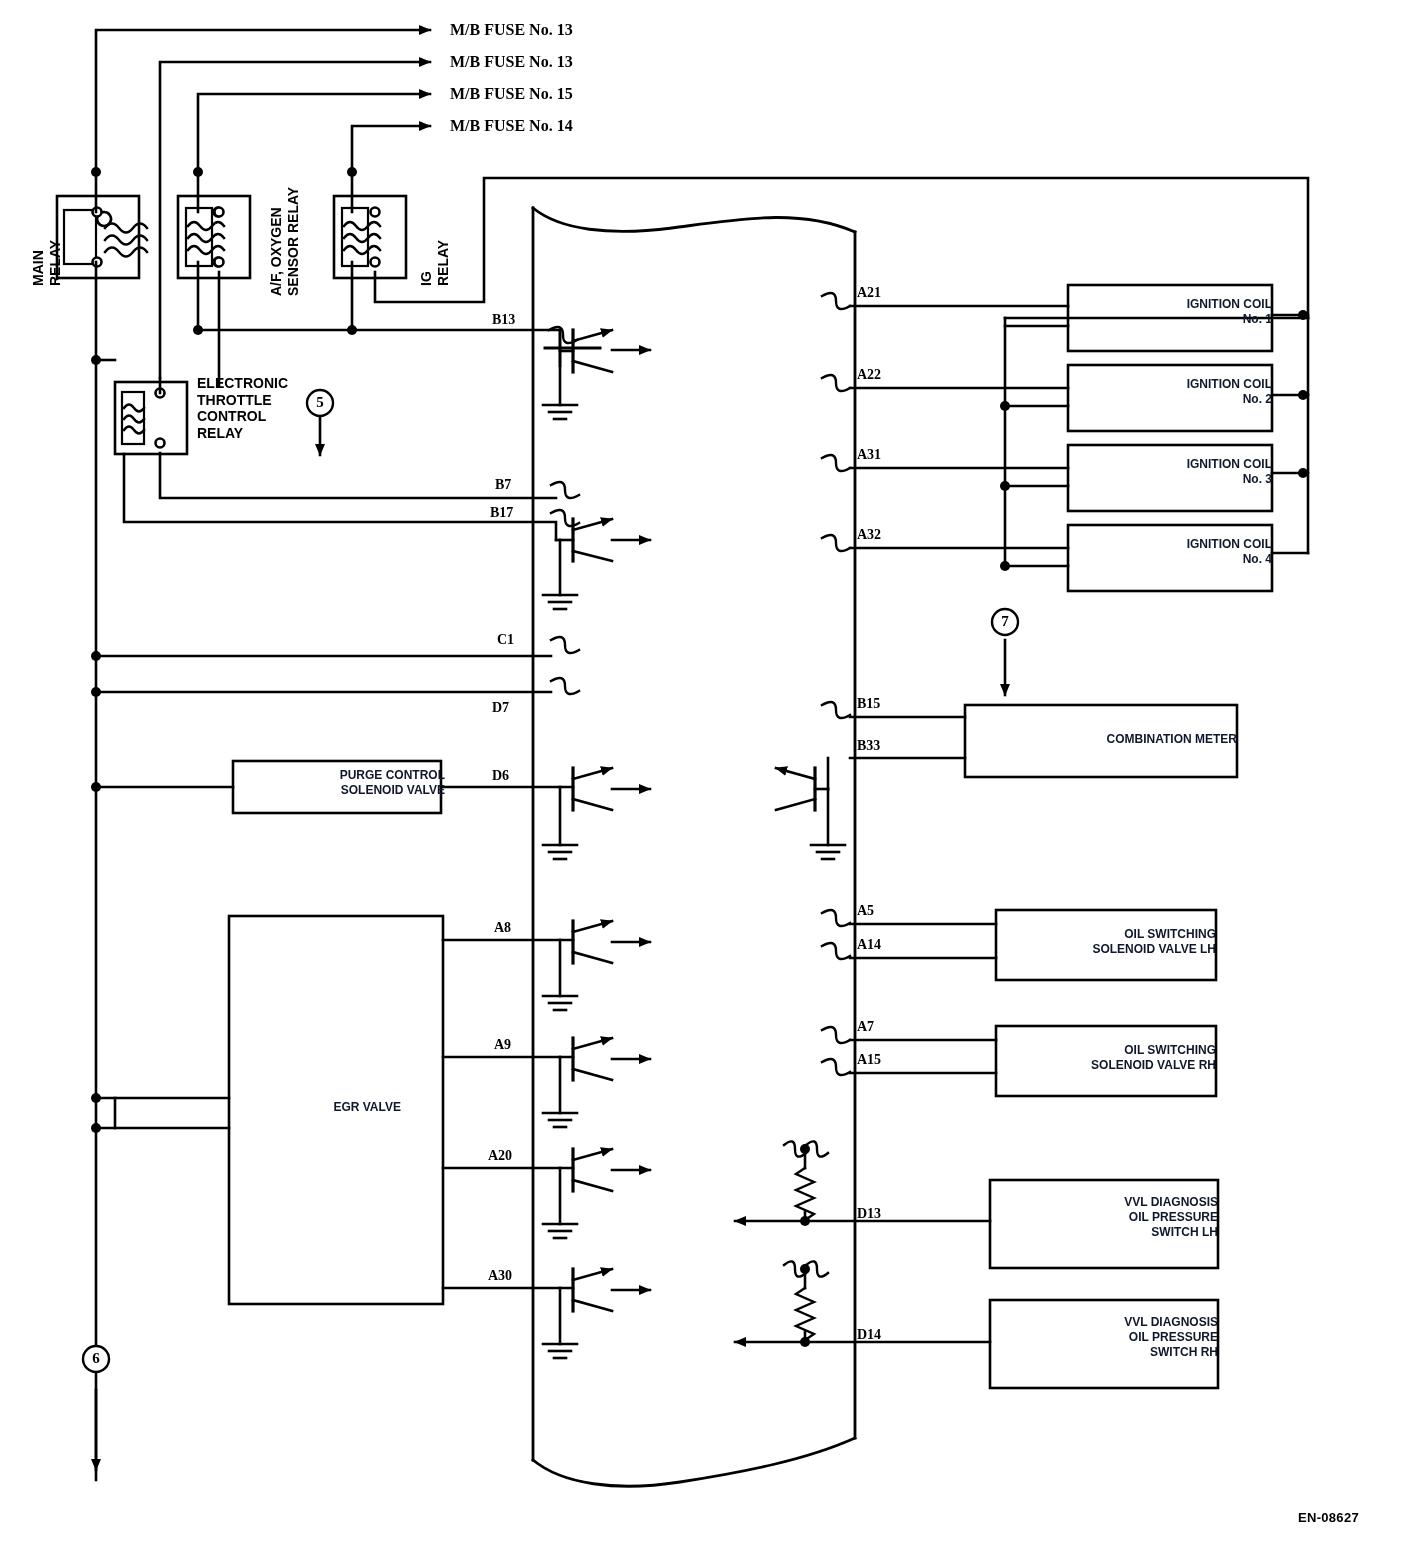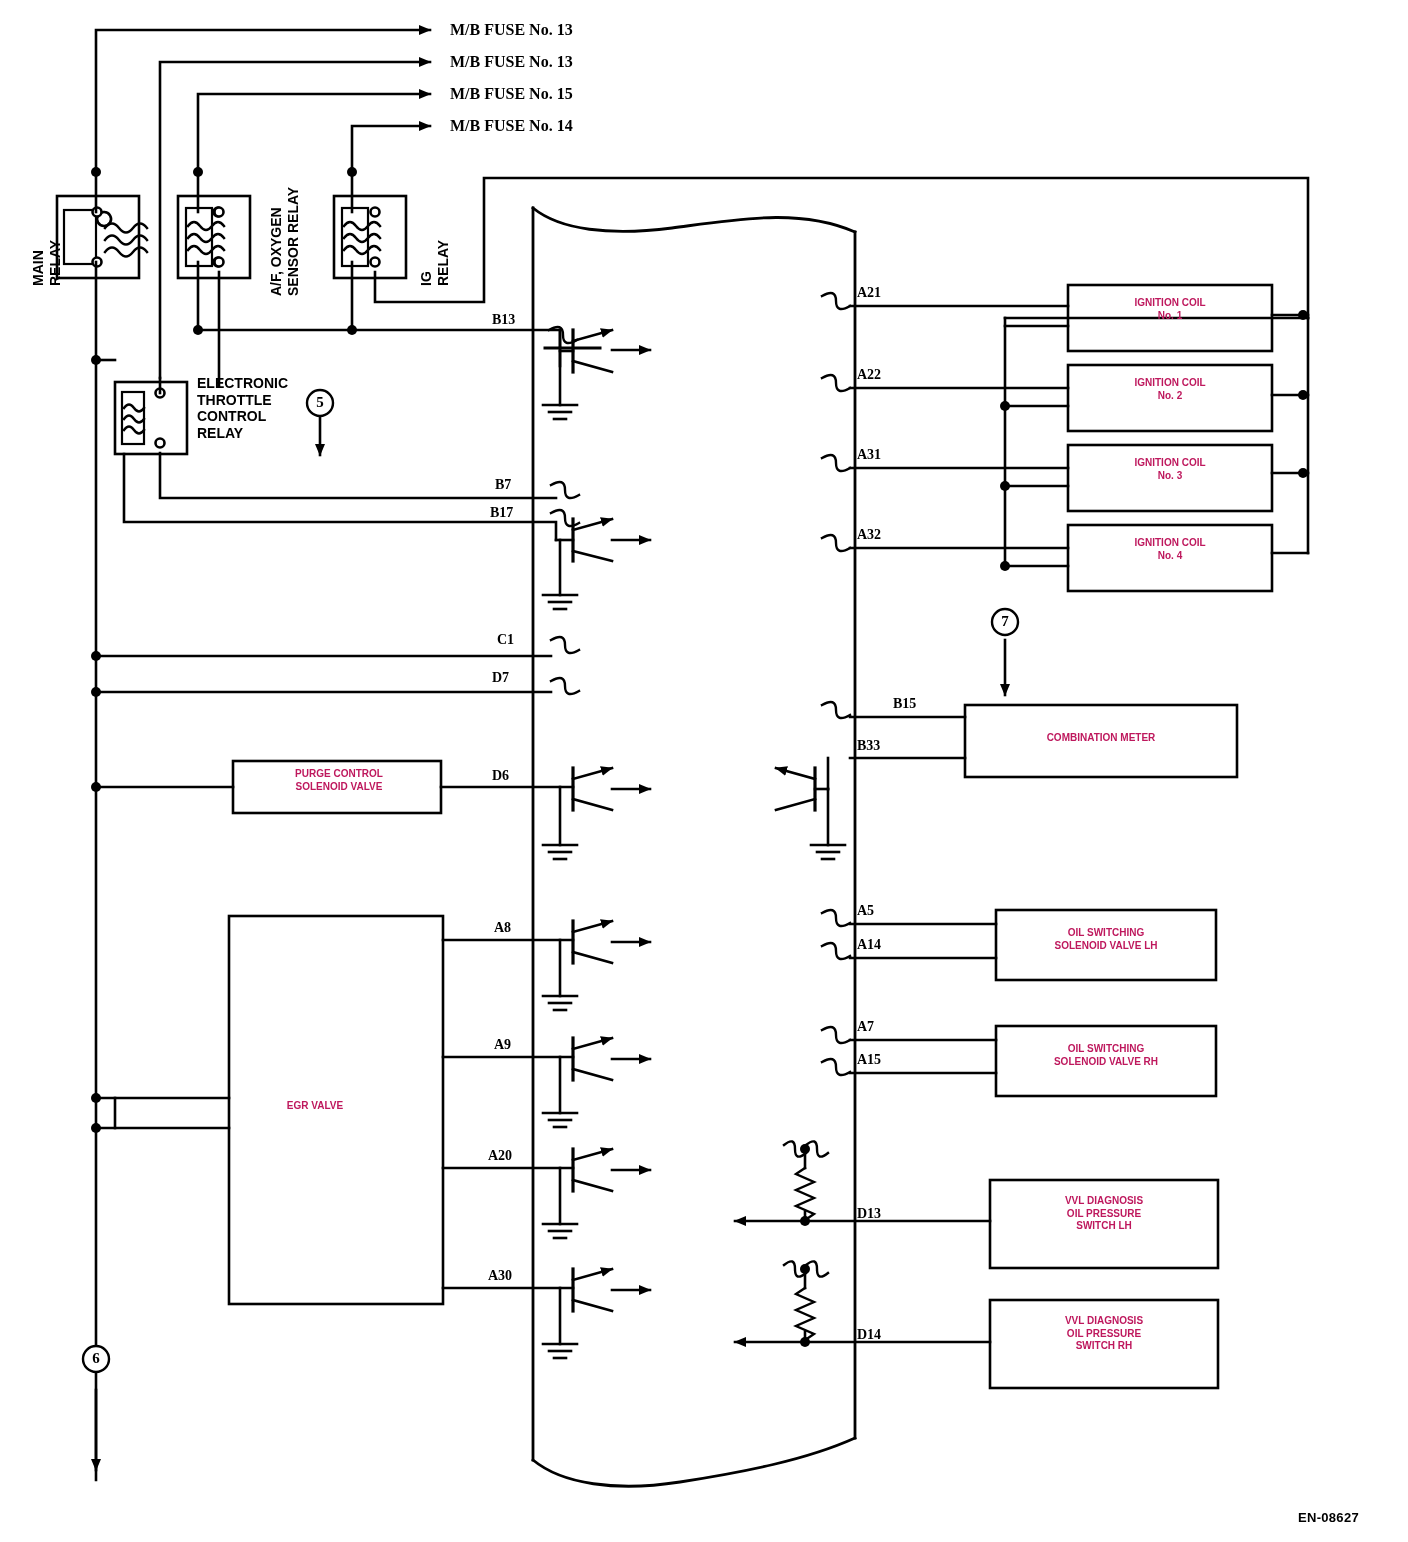--- a/index.html
+++ b/index.html
@@ -47,25 +47,25 @@
   .fusetxt {
     position: absolute;
     font-family: "Liberation Serif", serif;
     font-weight: bold;
     font-size: 16px;
     color: #000;
     white-space: pre;
   }
   .boxtxt {
     position: absolute;
-    text-align: center;
+    text-align: right;
     font-family: "Liberation Sans", sans-serif;
     font-weight: bold;
-    font-size: 10px;
-    color: #be185d;
+    font-size: 12px;
+    color: #0f172a;
     line-height: 1.25;
     white-space: pre;
   }
   .refnum {
     position: absolute;
     text-align: center;
     font-family: "Liberation Serif", serif;
     font-weight: bold;
     font-size: 15px;
     color: #000;
@@ -385,32 +385,32 @@
 RELAY</div>
   <div class="lbl" style="left:197px; top:375px; font-size:14px;">ELECTRONIC
 THROTTLE
 CONTROL
 RELAY</div>
 
   <div class="code" style="left:492px; top:312px;">B13</div>
   <div class="code" style="left:495px; top:477px;">B7</div>
   <div class="code" style="left:490px; top:505px;">B17</div>
   <div class="code" style="left:497px; top:632px;">C1</div>
-  <div class="code" style="left:492px; top:670px;">D7</div>
+  <div class="code" style="left:492px; top:700px;">D7</div>
   <div class="code" style="left:492px; top:768px;">D6</div>
   <div class="code" style="left:494px; top:920px;">A8</div>
   <div class="code" style="left:494px; top:1037px;">A9</div>
   <div class="code" style="left:488px; top:1148px;">A20</div>
   <div class="code" style="left:488px; top:1268px;">A30</div>
 
   <div class="code" style="left:857px; top:285px;">A21</div>
   <div class="code" style="left:857px; top:367px;">A22</div>
   <div class="code" style="left:857px; top:447px;">A31</div>
   <div class="code" style="left:857px; top:527px;">A32</div>
-  <div class="code" style="left:857px; top:696px;margin-left:36px;">B15</div>
+  <div class="code" style="left:857px; top:696px;">B15</div>
   <div class="code" style="left:857px; top:738px;">B33</div>
   <div class="code" style="left:857px; top:903px;">A5</div>
   <div class="code" style="left:857px; top:937px;">A14</div>
   <div class="code" style="left:857px; top:1019px;">A7</div>
   <div class="code" style="left:857px; top:1052px;">A15</div>
   <div class="code" style="left:857px; top:1206px;">D13</div>
   <div class="code" style="left:857px; top:1327px;">D14</div>
 
   <div class="boxtxt" style="left:233px; top:768px; width:212px;">PURGE CONTROL
 SOLENOID VALVE</div>

